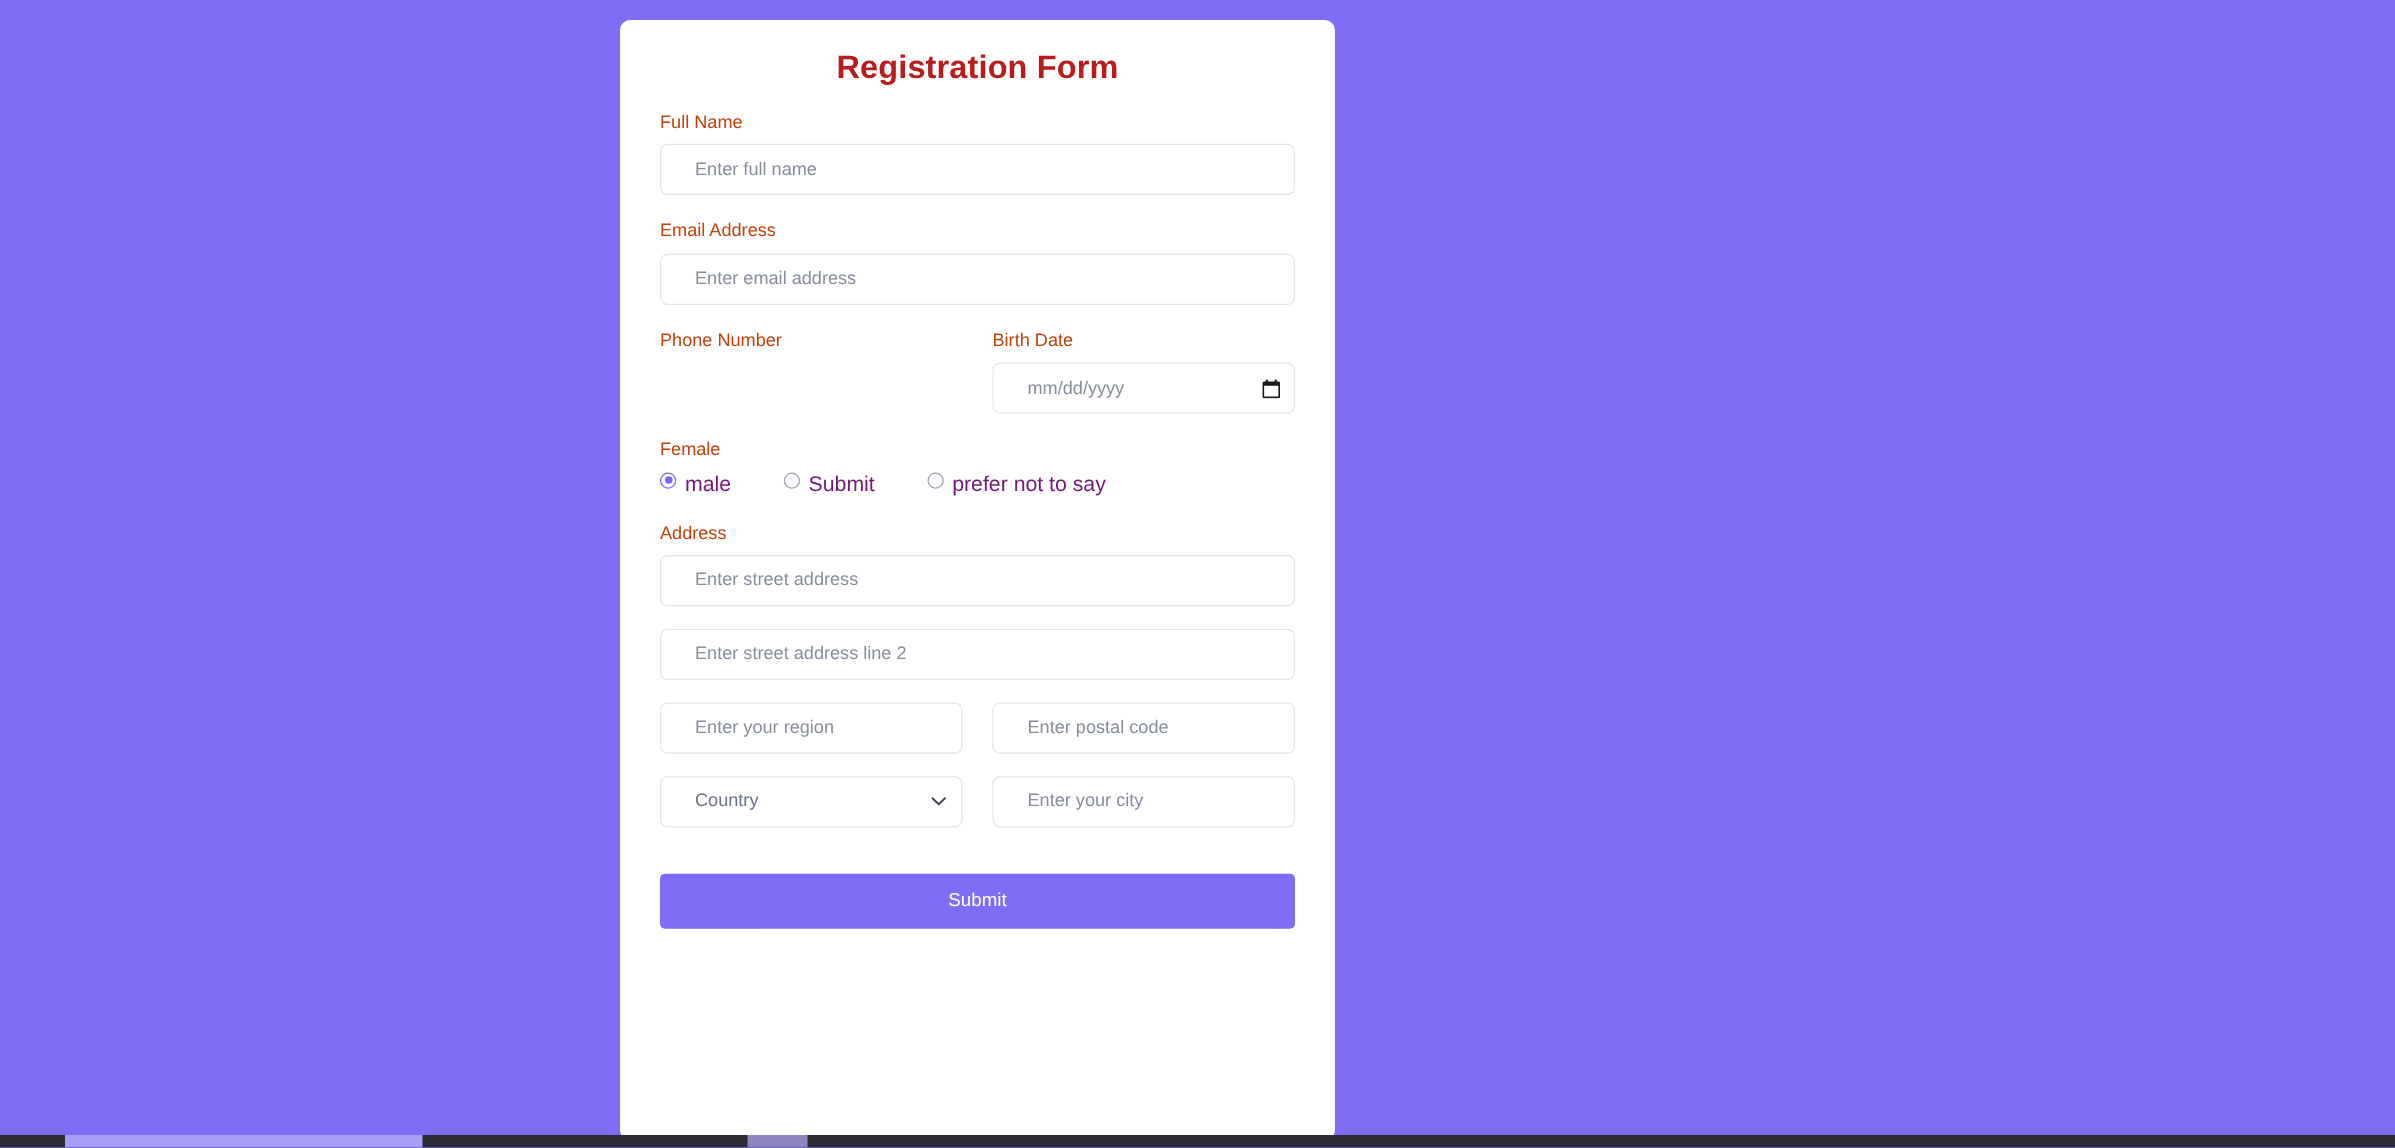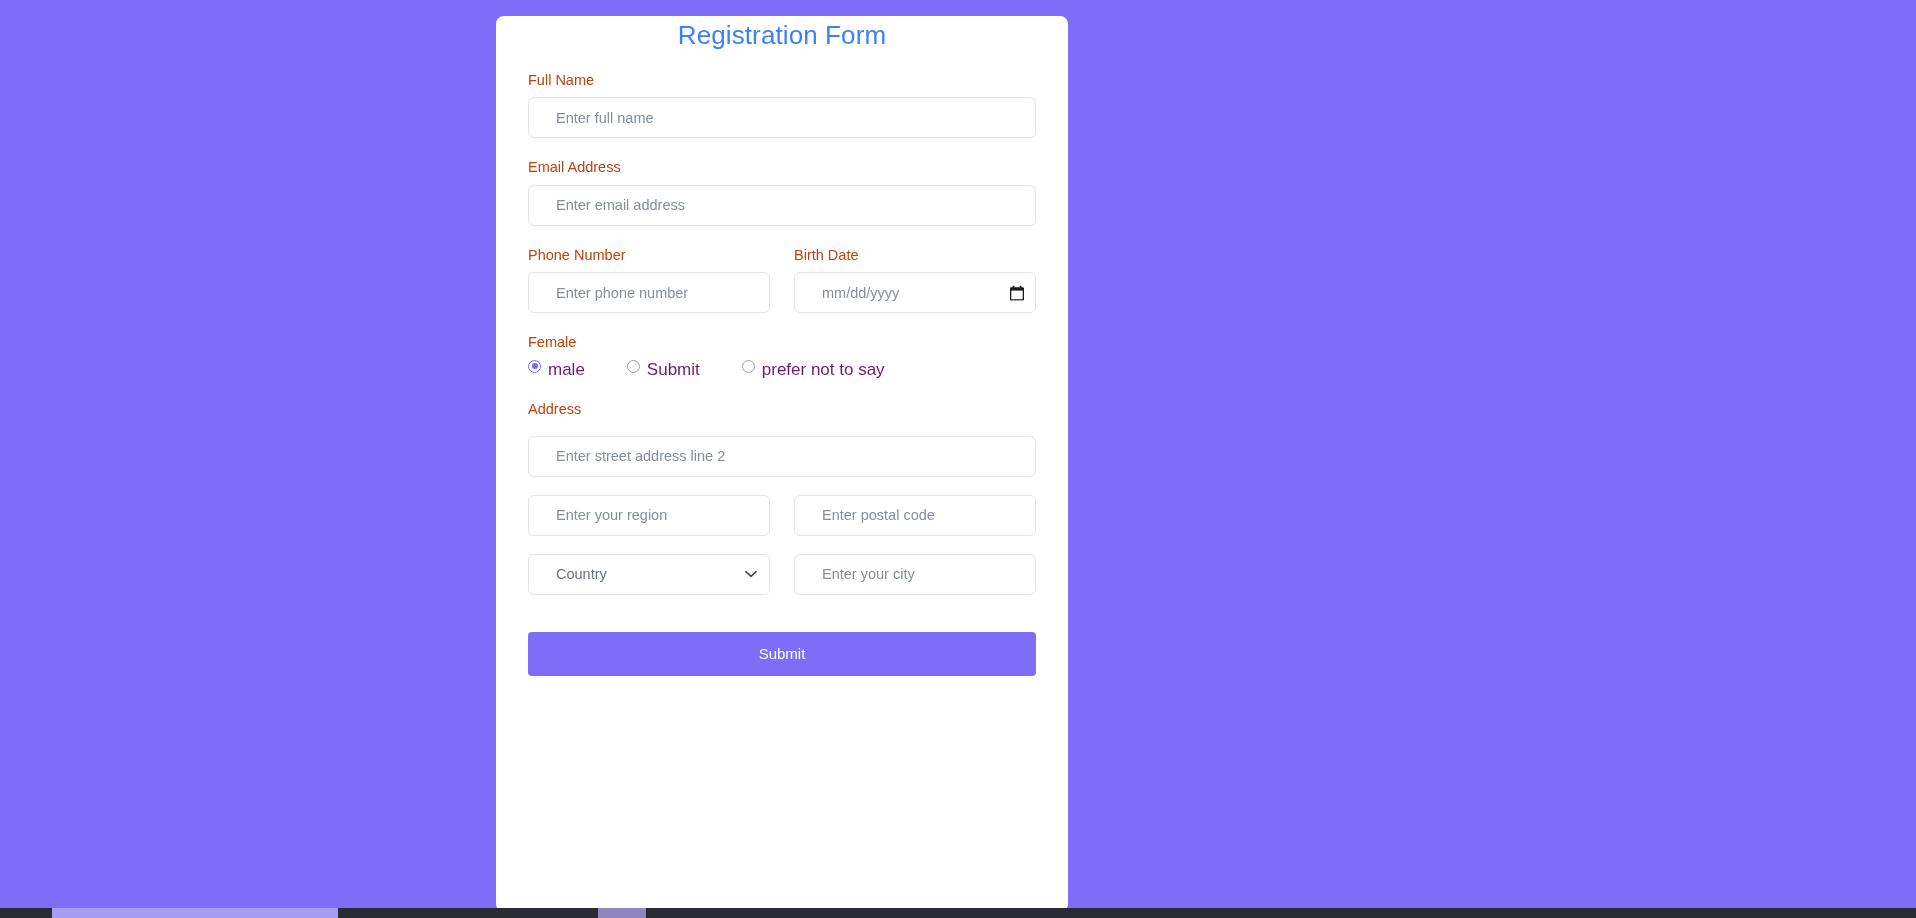--- a/index.html
+++ b/index.html
@@ -30,25 +30,25 @@
     top: 16px;
     width: 572px;
     height: 896px;
     background: #ffffff;
     border-radius: 8px;
     padding: 0 32px;
   }
 
   .form-title {
     margin: 0;
-    padding-top: 4px;
+    padding-top: 22px;
     text-align: center;
     font-size: 26px;
-    font-weight: 400;
-    color: #3b82f6;
+    font-weight: 700;
+    color: #b91c1c;
     letter-spacing: 0.1px;
   }
 
   
   .field-block { margin-top: 21px; }
   .field-block.tight { margin-top: 18px; }
 
   .field-label {
     display: block;
     font-size: 14.5px;
@@ -202,21 +202,20 @@
 
     <div class="field-block">
       <label class="field-label">Email Address</label>
       <input class="text-input" type="email" placeholder="Enter email address" style="">
     </div>
 
     <div class="field-block">
       <div class="row2">
         <div class="col">
           <label class="field-label">Phone Number</label>
-          <input class="text-input" type="tel" placeholder="Enter phone number" style="">
         </div>
         <div class="col">
           <label class="field-label">Birth Date</label>
           <div class="date-wrap">
             <input class="text-input" type="text" placeholder="mm/dd/yyyy" style="">
             <svg class="cal-icon" viewBox="0 0 14 15">
               <rect x="0.5" y="2.5" width="13" height="12" rx="1" fill="none" stroke="#1b1b1b" stroke-width="1.6"></rect>
               <rect x="0.5" y="2.5" width="13" height="2.6" fill="#1b1b1b"></rect>
               <rect x="2.6" y="0" width="1.7" height="3.4" fill="#1b1b1b"></rect>
               <rect x="9.7" y="0" width="1.7" height="3.4" fill="#1b1b1b"></rect>
@@ -243,20 +242,21 @@
         <label class="radio-item">
           <span class="radio-dot"></span>
           <span>prefer not to say</span>
         </label>
 
       </div>
     </div>
 
     <div class="field-block">
       <label class="field-label">Address</label>
+      <input class="text-input" type="text" placeholder="Enter street address" style="">
     </div>
 
     <div class="field-block tight">
       <input class="text-input" type="text" placeholder="Enter street address line 2" style="">
     </div>
 
     <div class="field-block tight">
       <div class="row2">
         <div class="col">
           <input class="text-input" type="text" placeholder="Enter your region" style="">

